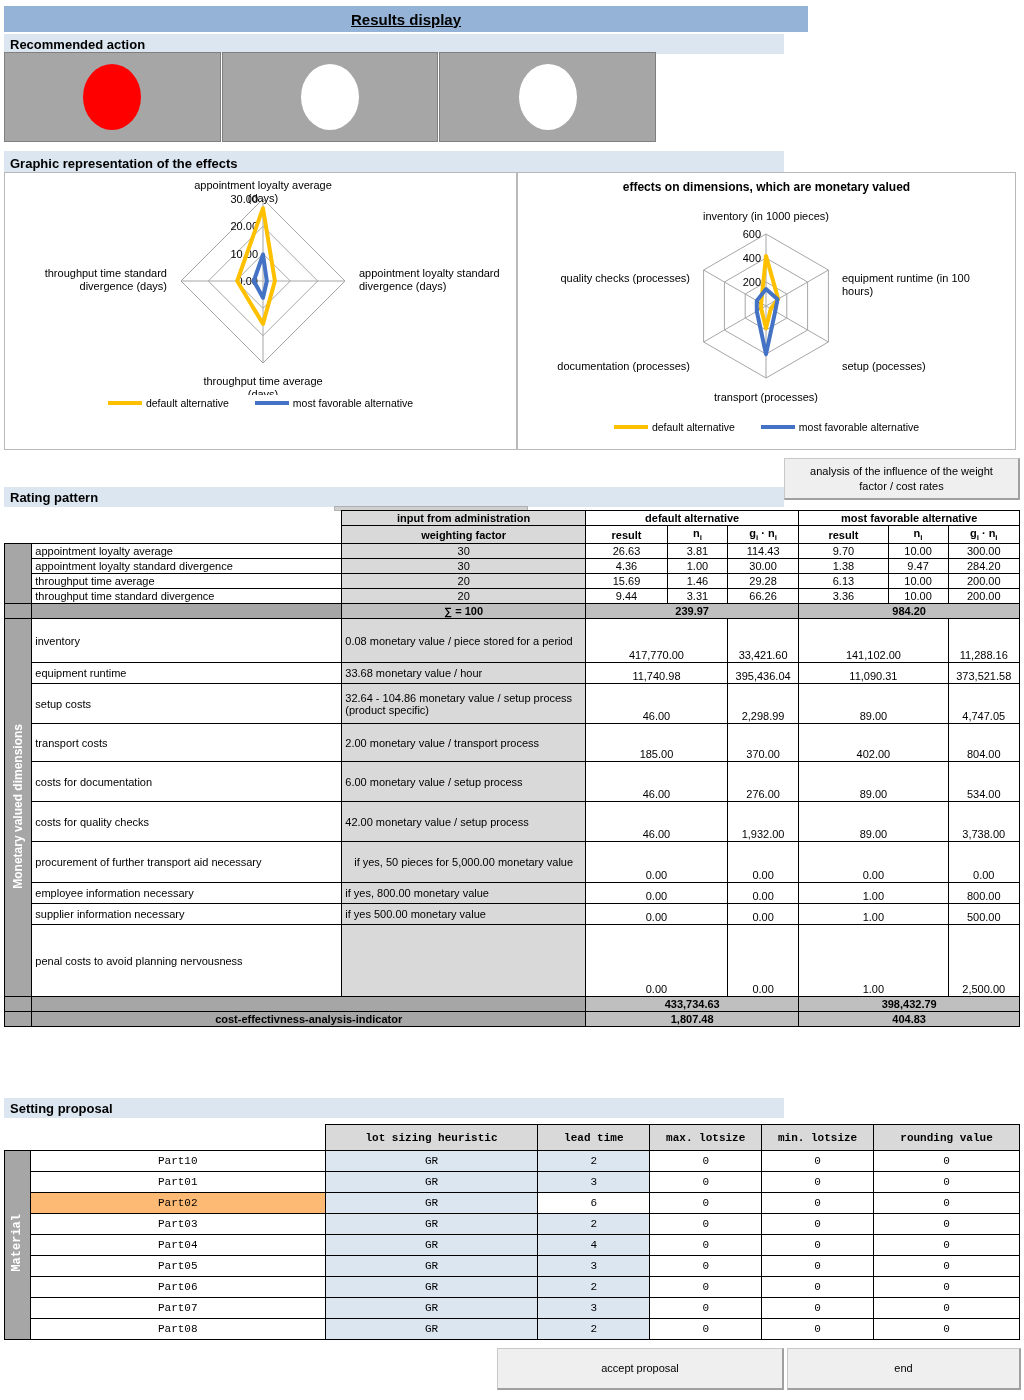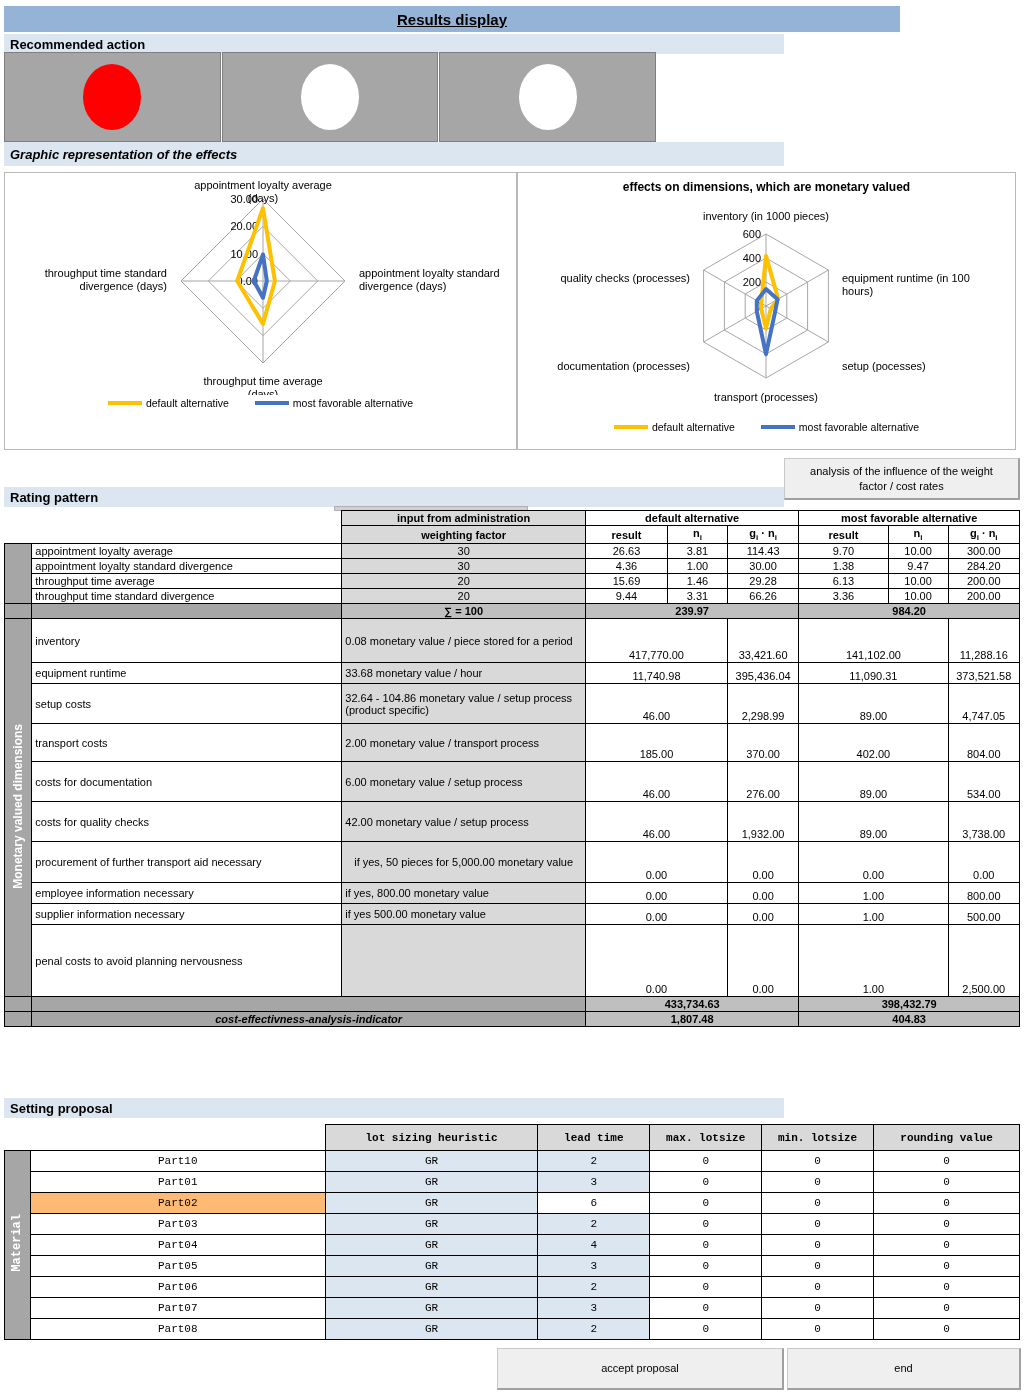--- a/index.html
+++ b/index.html
@@ -8,21 +8,21 @@
     width:1024px; height:1400px;
     background:#ffffff;
     font-family:"Liberation Sans", sans-serif;
     font-size:11px;
     color:#000;
     position:relative;
     overflow:hidden;
   }
   
   .title-bar{
-    position:absolute; left:4px; top:6px; width:896px; height:26px;
+    position:absolute; left:4px; top:6px; width:804px; height:26px;
     background:#95b3d7; display:flex; align-items:center; justify-content:center;
   }
   .title-bar span{ font-size:15px; font-weight:bold; text-decoration:underline; }
   .section-bar{
     position:absolute; background:#dce6f1; display:flex; align-items:center;
     padding-left:6px; font-size:13px; font-weight:bold; color:#000;
   }
   
   .lights{ position:absolute; left:4px; top:52px; width:652px; height:90px; display:flex; }
   .light-box{
@@ -48,21 +48,21 @@
     font-size:11px; line-height:1.35; cursor:default;
   }
   #analysis-button{ position:absolute; left:784px; top:458px; width:236px; height:42px; padding:0 20px; }
   #accept-button{ position:absolute; left:497px; top:1348px; width:287px; height:42px; }
   #end-button{ position:absolute; left:787px; top:1348px; width:234px; height:42px; }
   
   table{ border-collapse:collapse; position:absolute; }
   td, th{ border:1px solid #000; font-weight:normal; padding:1px 3px; font-size:11px; vertical-align:middle; }
   .hdr{ background:#d9d9d9; text-align:center; font-weight:bold; }
   .hdr-white{ background:#ffffff; text-align:center; font-weight:bold; }
-  .gray-dark{ background:#a6a6a6;font-style:italic; }
+  .gray-dark{ background:#a6a6a6; }
   .gray-mid{ background:#bfbfbf; text-align:center; font-weight:bold; }
   .gray-light{ background:#d9d9d9; }
   .num{ text-align:center; background:#fff; }
   .lbl{ background:#fff; text-align:left; }
   .vert{
     background:#a6a6a6; color:#fff; font-weight:bold; font-size:12px;
     width:26px; text-align:center; padding:0;
   }
   .vert span{ writing-mode:vertical-rl; transform:rotate(180deg); display:inline-block; white-space:nowrap; }
   .noborder{ border:none; }
@@ -92,21 +92,21 @@
     <div class="bulb" id="bulb0" style="background: rgb(255, 0, 0);"></div>
   </div>
   <div class="light-box">
     <div class="bulb" id="bulb1" style="background: rgb(255, 255, 255);"></div>
   </div>
   <div class="light-box">
     <div class="bulb" id="bulb2" style="background: rgb(255, 255, 255);"></div>
   </div>
 </div>
 
-<div class="section-bar" style="left:4px; top:142px; width:780px; height:24px;font-style:italic;">
+<div class="section-bar" style="left:4px; top:151px; width:780px; height:24px;">
   <span>Graphic representation of the effects</span>
 </div>
 
 <div class="chart-wrap" id="chart-left">
   <div id="svg-left">
       <svg width="511" height="222" class="chart-svg">
         <path d="M258.0,80.7L285.3,108.0L258.0,135.3L230.7,108.0Z" fill="none" stroke="#a6a6a6" stroke-width="1"></path>
         <path d="M258.0,53.3L312.7,108.0L258.0,162.7L203.3,108.0Z" fill="none" stroke="#a6a6a6" stroke-width="1"></path>
         <path d="M258.0,26.0L340.0,108.0L258.0,190.0L176.0,108.0Z" fill="none" stroke="#a6a6a6" stroke-width="1"></path>
         <line x1="258" y1="108" x2="258.0" y2="26.0" stroke="#a6a6a6" stroke-width="1"></line>

